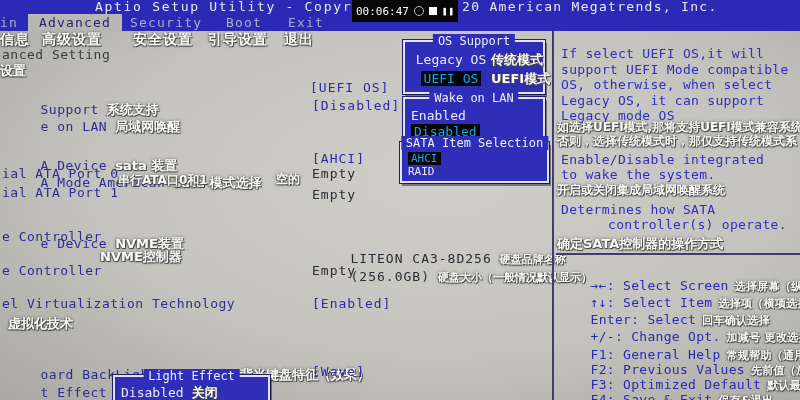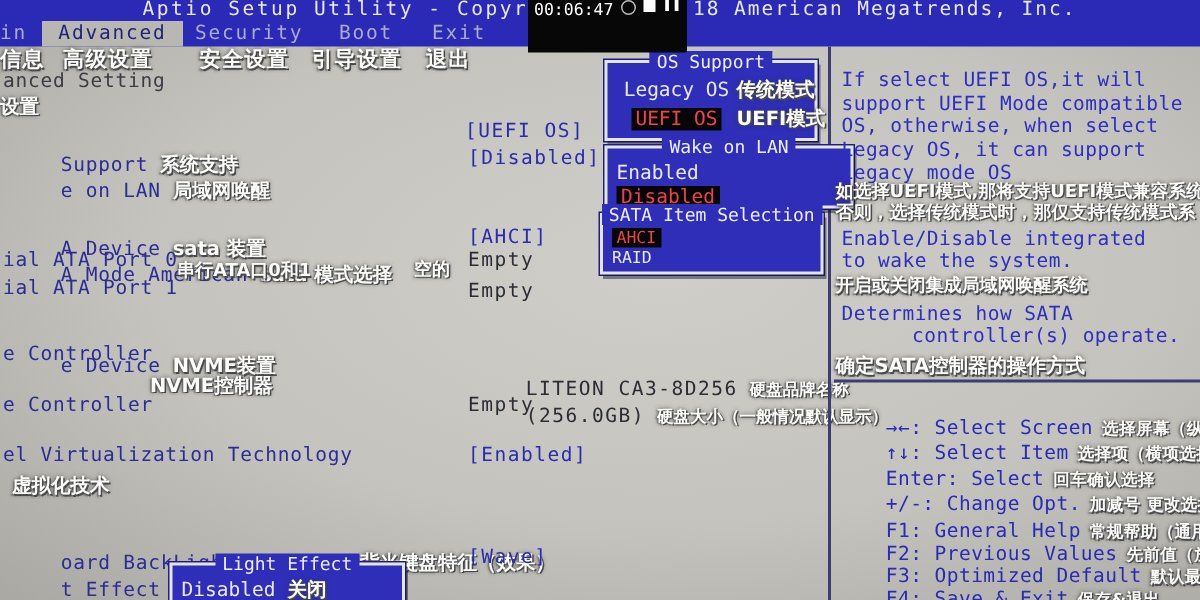--- a/index.html
+++ b/index.html
@@ -7,22 +7,22 @@
     position:relative;width:800px;height:400px;overflow:hidden;
     background:radial-gradient(ellipse at 55% 45%, #cfcec8 0%, #c4c3bd 55%, #a9a8a3 100%);
     font-family:"DejaVu Sans Mono", monospace;
   }
   .abs{position:absolute;white-space:pre;}
   .bar{position:absolute;left:0;width:800px;background:#2a2ab6;}
   .titlebar{top:0;height:14px;}
   .menubar{top:14px;height:17px;}
   .titletext{color:#e8e8f0;font-size:13px;letter-spacing:1.7px;top:0;line-height:14px;}
   .titletext.right{letter-spacing:1.3px;}
-  .rec{position:absolute;left:352px;top:0;width:106px;height:35px;background:#070707;
-       display:flex;gap:5px;padding:0 4px;box-sizing:border-box;z-index:9;}
+  .rec{position:absolute;left:352px;top:0;width:106px;height:22px;background:#070707;
+       display:flex;align-items:center;gap:5px;padding:0 4px;box-sizing:border-box;z-index:9;}
   .rec .time{color:#fff;font-size:11px;letter-spacing:0;}
   .rec .cir{width:8px;height:8px;border:1px solid #b9b9b9;border-radius:50%;flex:none;}
   .rec .stop{width:8px;height:8px;background:#fff;flex:none;}
   .rec .pause{color:#fff;font-size:9px;letter-spacing:1px;line-height:1;}
   .tab{position:absolute;top:14px;height:17px;line-height:17px;font-size:13px;
        letter-spacing:1.2px;color:#aaadc9;padding:0 8px;}
   .tab.sel{background:#b8b7b1;color:#23237e;}
   .en{color:#2c2c96;font-size:13px;letter-spacing:.5px;}
   .heading{color:#3c3c44;font-size:13px;letter-spacing:.5px;}
   .val{color:#2b2bb0;font-size:13px;letter-spacing:1px;}
@@ -36,32 +36,32 @@
   .helptext{color:#2e2ec4;font-size:13px;letter-spacing:.3px;}
   .vdiv{position:absolute;background:#3d3d74;}
   .popup{position:absolute;background:#2e2eb8;border:2px solid #e3e3e8;color:#e8e9f4;
          box-shadow:2px 3px 0 rgba(10,10,40,.45), 0 0 0 1px #20207a;box-sizing:border-box;}
   .popup-title{position:absolute;top:-8px;left:50%;transform:translateX(-50%);
          background:#2e2eb8;padding:0 5px;font-size:12px;white-space:nowrap;color:#eef;}
   .popup .item{padding:1px 6px 0 6px;font-size:13px;display:flex;align-items:baseline;white-space:pre;text-align:center;}
   .popup .item.first{padding-top:9px;}
   .popup .item .enw{display:inline-block;min-width:80px;}
   .popup .item.small{font-size:11px;padding-top:0;}
-  .hl{background:#060609;padding:0 3px;color:#ef4444;}
+  .hl{background:#060609;padding:0 3px;color:#0ea5e9;}
   .keyline{position:absolute;white-space:pre;color:#2a2ab8;font-size:13px;letter-spacing:.3px;}
   .keyline .cn{margin-left:6px;}
 </style>
 </head>
 <body>
 
 <div id="screen">
 
   <div class="bar titlebar"></div>
   <span class="abs titletext" style="left:95px;">Aptio Setup Utility - Copyr</span>
-  <span class="abs titletext right" style="left:462px;">18 American Megatrends, Inc.</span>
+  <span class="abs titletext right" style="left:462px;">20 American Megatrends, Inc.</span>
 
   <div class="rec">
     <span class="time">00:06:47</span>
     <span class="cir"></span>
     <span class="stop"></span>
     <span class="pause">❚❚</span>
   </div>
 
   <div class="bar menubar"></div>
   <span class="tab" style="left:-8px;">in</span>
@@ -142,21 +142,21 @@
   <div class="popup" style="left:403px;top:40px;width:142px;height:54px;">
     <span class="popup-title">OS Support</span>
     <div class="item first">
       <span class="enw">Legacy OS</span><span class="cn">传统模式</span>
     </div>
     <div class="item">
       <span class="enw"><span class="hl">UEFI OS</span></span><span class="cn">UEFI模式</span>
     </div>
   </div>
 
-  <div class="popup" style="left:403px;top:97px;width:166px;height:42px;">
+  <div class="popup" style="left:403px;top:97px;width:142px;height:42px;">
     <span class="popup-title">Wake on LAN</span>
     <div class="item first">
       <span>Enabled</span>
     </div>
     <div class="item">
       <span class="hl">Disabled</span>
     </div>
   </div>
 
   <div class="popup" style="left:400px;top:142px;width:149px;height:41px;">

